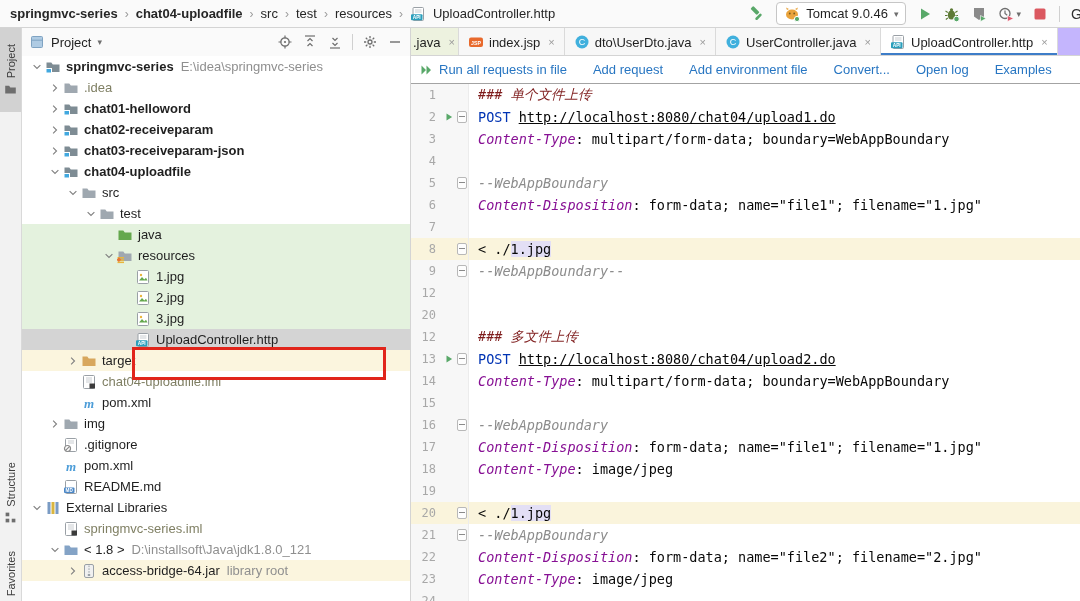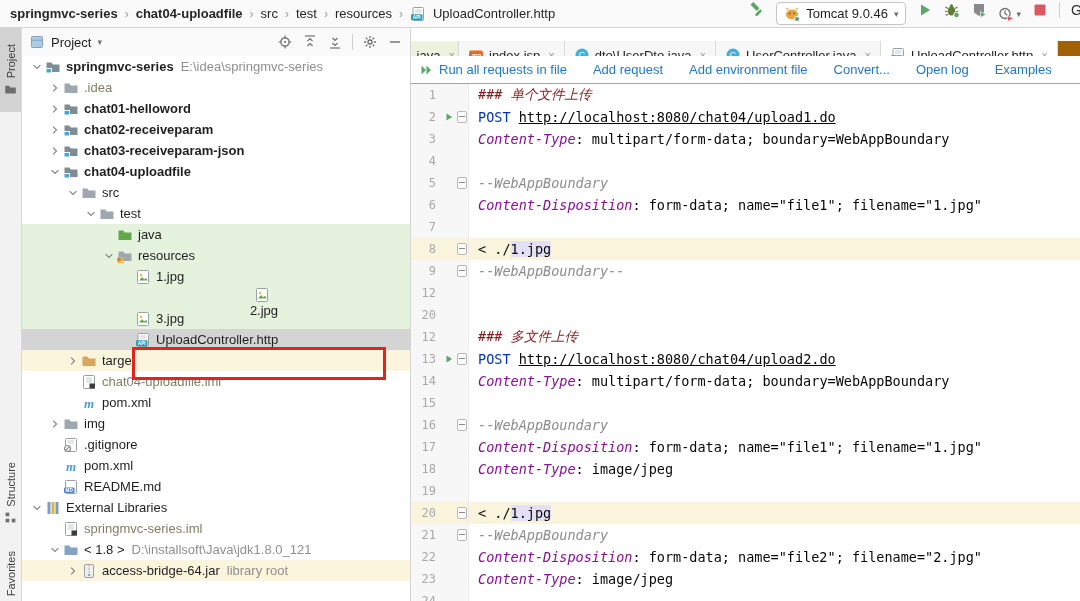--- a/index.html
+++ b/index.html
@@ -6,21 +6,21 @@
   body{width:1080px;height:601px;overflow:hidden;background:#fff;
        font-family:"Liberation Sans",sans-serif;position:relative;color:#1f1f1f}
   #app{position:absolute;inset:0;font-size:13px}
 
   
   #topbar{position:absolute;left:0;top:0;width:1080px;height:28px;background:#fafafa;
           border-bottom:1px solid #d4d4d4;display:flex;align-items:center;box-sizing:border-box}
   #crumbs{display:flex;align-items:center;gap:7px;padding-left:10px;white-space:nowrap}
   .crumb{color:#262626}.crumb.b{font-weight:bold}
   .crumb-sep{color:#9b9b9b;font-size:12px}
-  #runbar{margin-left:auto;display:flex;gap:11px}
+  #runbar{margin-left:auto;display:flex;align-items:center;gap:11px}
   .icon16{width:16px;height:16px;display:inline-flex;flex:none}
   .icon16 svg{width:16px;height:16px}
   #runconfig{display:flex;align-items:center;gap:6px;height:21px;border:1px solid #c6c6c6;
              border-radius:4px;background:#fff;padding:0 7px}
   .ddarrow{color:#6e6e6e;font-size:9px}
   .vsep{width:1px;height:16px;background:#d0d0d0}
   #gtext{font-size:14px;color:#2f2f2f;width:9px;overflow:hidden;flex:none}
   .profwrap{display:flex;align-items:center;gap:2px}
 
   
@@ -51,21 +51,21 @@
   .ticon{width:16px;height:16px;margin-right:5px;flex:none;display:inline-flex}
   .ticon svg{width:16px;height:16px}
   .tlabel.b{font-weight:bold}
   .olive{color:#7f7f63}
   .tsuffix{color:#8f8f8f;margin-left:7px}
   .bg-green{background:#e4f2de}.bg-cream{background:#fbf5de}.bg-sel{background:#d4d4d4}
   #redbox{position:absolute;left:110px;top:291px;width:248px;height:27px;
           border:3px solid #e1251b;z-index:4;pointer-events:none}
 
   
-  #tabbar{position:absolute;left:411px;top:41px;width:669px;height:28px;background:#a16207;
+  #tabbar{position:absolute;left:411px;top:28px;width:669px;height:28px;background:#c4b5fd;
           border-bottom:1px solid #d4d4d4;display:flex;box-sizing:border-box;overflow:hidden}
   .tab{display:flex;align-items:center;gap:5px;padding:0 9px;border-right:1px solid #dadada;
        height:28px;box-sizing:border-box;background:#f7f7f7;flex:none}
   .tab .tclose{color:#9a9a9a;font-size:11px;margin-left:3px}
   .tab.active{background:#fff;box-shadow:inset 0 -3px 0 #3d7dc8}
   .tab.partial{background:#edf2df;width:48px;overflow:hidden;padding:0 6px 0 2px}
 
   
   #edtoolbar{position:absolute;left:411px;top:56px;width:669px;height:28px;background:#fff;
              border-bottom:1px solid #a3a3a3;display:flex;align-items:center;gap:26px;
@@ -391,21 +391,21 @@
         <span class="chev"></span>
         <span class="ticon">
           <svg viewBox="0 0 16 16" xmlns="http://www.w3.org/2000/svg">
             <rect x="2.5" y="1.5" width="11" height="13" rx="1" fill="#FFF" stroke="#9AA0A6"></rect>
             <circle cx="6" cy="6" r="1.2" fill="#E9B63C"></circle>
             <path d="M4 11.5l3-3.5 2.3 2.6 1.7-1.8 1.5 2.7H4z" fill="#64A84D"></path>
           </svg>
         </span>
         <span class="tlabel">1.jpg</span>
       </div>
-      <div class="trow bg-green" style="padding-left: 96px; flex-direction: column;">
+      <div class="trow bg-green" style="padding-left: 96px;">
         <span class="chev"></span>
         <span class="ticon">
           <svg viewBox="0 0 16 16" xmlns="http://www.w3.org/2000/svg">
             <rect x="2.5" y="1.5" width="11" height="13" rx="1" fill="#FFF" stroke="#9AA0A6"></rect>
             <circle cx="6" cy="6" r="1.2" fill="#E9B63C"></circle>
             <path d="M4 11.5l3-3.5 2.3 2.6 1.7-1.8 1.5 2.7H4z" fill="#64A84D"></path>
           </svg>
         </span>
         <span class="tlabel">2.jpg</span>
       </div>

